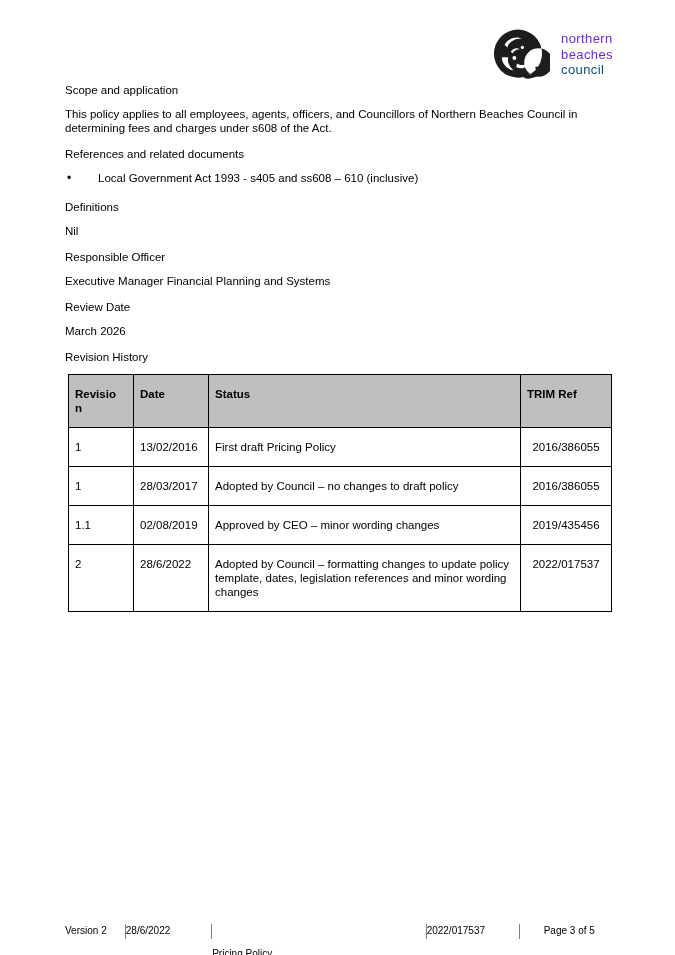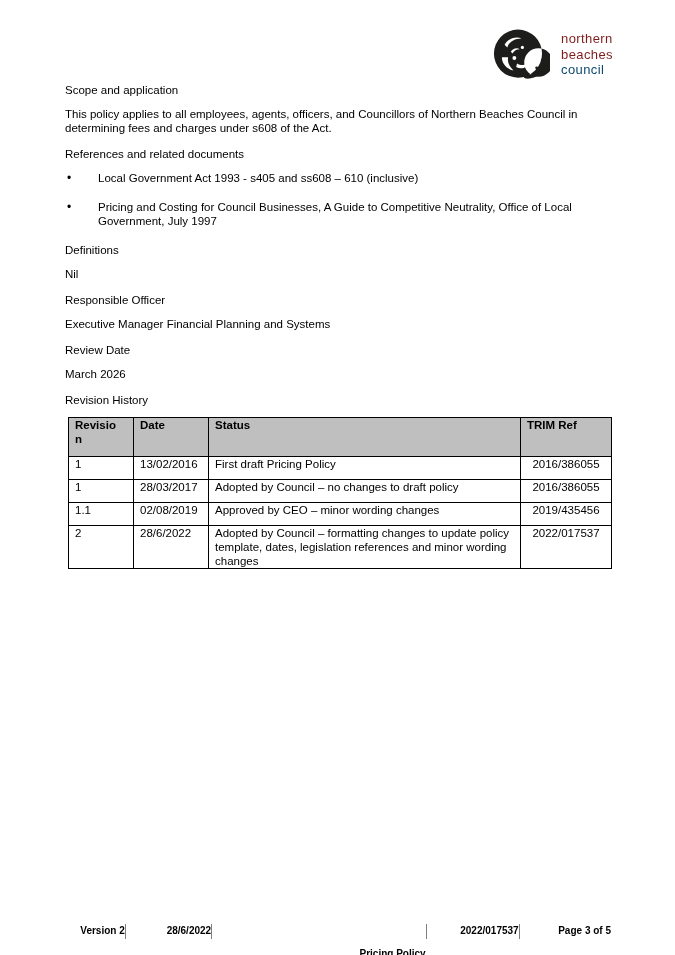--- a/index.html
+++ b/index.html
@@ -19,21 +19,21 @@
   .logo {
     position: absolute;
     top: 26px;
     right: 62px;
     display: flex;
     align-items: center;
     gap: 11px;
   }
   .logo-mark { width: 57px; height: 57px; display: block; }
   .logo-text { line-height: 15.5px; font-size: 13px; letter-spacing: 0.4px; }
-  .logo-line.dark  { color: #7f1d1d; }
+  .logo-line.dark  { color: #6d28d9; }
   .logo-line.light { color: #0c4a6e; }
 
   
   .content {
     position: absolute;
     top: 83px;
     left: 65px;
     width: 546px;
     line-height: 14px;
   }
@@ -63,21 +63,21 @@
     font-size: 11.5px;
     line-height: 14px;
   }
   table.rev-table col.c-rev  { width: 65px; }
   table.rev-table col.c-date { width: 75px; }
   table.rev-table col.c-stat { width: 312px; }
   table.rev-table col.c-trim { width: 91px; }
   table.rev-table th, table.rev-table td {
     border: 1px solid #000000;
     vertical-align: top;
-    padding: 0 6px;
+    padding: 12px 6px;
     text-align: left;
     overflow: hidden;
   }
   table.rev-table th {
     background: #bfbfbf;
     font-weight: bold;
     height: 39px;
   }
   table.rev-table th.th-rev { padding-right: 16px; word-break: break-all; }
   table.rev-table td { height: 23px; }
@@ -88,21 +88,21 @@
     position: absolute;
     left: 65px;
     top: 901px;
     width: 546px;
     display: flex;
     align-items: center;
     font-size: 10px;
     line-height: 14px;
     color: #000000;
   }
-  .f-cell { text-align: right; white-space: nowrap; font-weight: bold; }
+  .f-cell { text-align: left; white-space: nowrap; }
   .f-cell.w1 { width: 63px; }
   .f-cell.w2 { width: 90px; }
   .f-cell.w3 { width: 225px; margin-top: 46px; }
   .f-cell.w4 { width: 97px; }
   .f-cell.w5 { width: 71px; margin-left: 24px; }
   .f-div { width: 1px; height: 15px; background: #7f7f7f; flex: 0 0 1px; }
 </style>
 </head>
 <body>
 
@@ -133,24 +133,20 @@
 
     <h2 class="doc-h">Scope and application</h2>
     <p class="doc-p">This policy applies to all employees, agents, officers, and Councillors of Northern Beaches Council in determining fees and charges under s608 of the Act.</p>
 
     <h2 class="doc-h">References and related documents</h2>
     <ul class="doc-list">
       <li>
         <span class="bullet-dot"></span>
         <span>Local Government Act 1993 - s405 and ss608 – 610 (inclusive)</span>
       </li>
-      <li>
-        <span class="bullet-dot"></span>
-        <span>Pricing and Costing for Council Businesses, A Guide to Competitive Neutrality, Office of Local Government, July 1997</span>
-      </li>
     </ul>
 
     <h2 class="doc-h">Definitions</h2>
     <p class="doc-p">Nil</p>
 
     <h2 class="doc-h">Responsible Officer</h2>
     <p class="doc-p">Executive Manager Financial Planning and Systems</p>
 
     <h2 class="doc-h">Review Date</h2>
     <p class="doc-p">March 2026</p>

